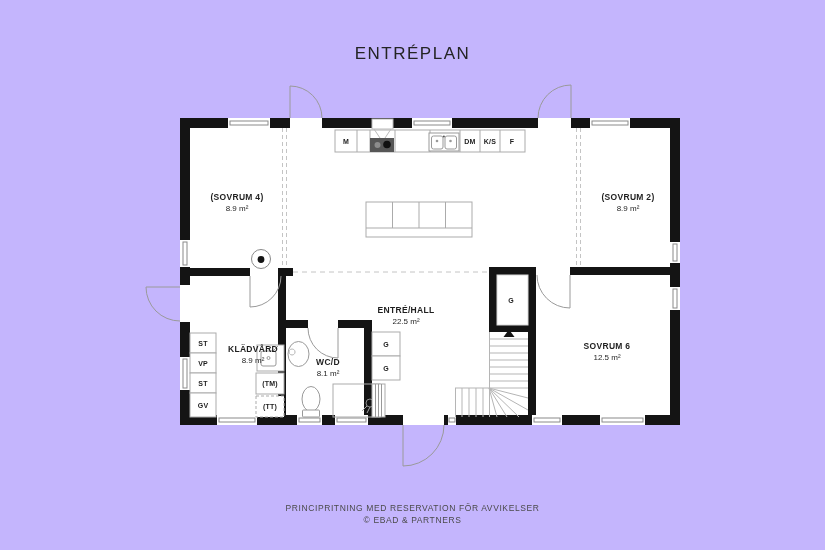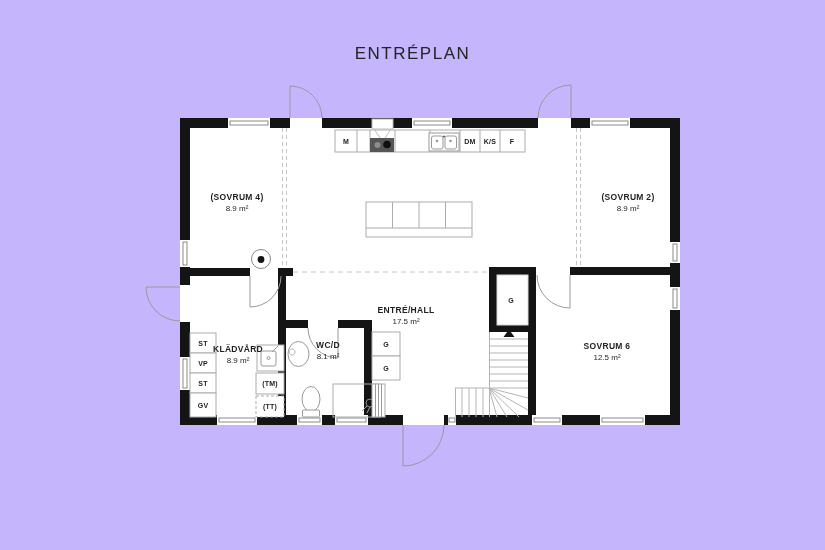--- a/index.html
+++ b/index.html
@@ -213,27 +213,27 @@
   <div class="room-label" style="left:237px;top:203px">
     <div class="rname">(SOVRUM 4)</div>
     <div class="rarea">8.9 m²</div>
   </div>
   <div class="room-label" style="left:628px;top:203px">
     <div class="rname">(SOVRUM 2)</div>
     <div class="rarea">8.9 m²</div>
   </div>
   <div class="room-label" style="left:406px;top:316px">
     <div class="rname">ENTRÉ/HALL</div>
-    <div class="rarea">17.5 m²</div>
-  </div>
-  <div class="room-label" style="left:238px;top:355px">
+    <div class="rarea">22.5 m²</div>
+  </div>
+  <div class="room-label" style="left:253px;top:355px">
     <div class="rname">KLÄDVÅRD</div>
     <div class="rarea">8.9 m²</div>
   </div>
-  <div class="room-label" style="left:328px;top:351px">
+  <div class="room-label" style="left:328px;top:368px">
     <div class="rname">WC/D</div>
     <div class="rarea">8.1 m²</div>
   </div>
   <div class="room-label" style="left:607px;top:352px">
     <div class="rname">SOVRUM 6</div>
     <div class="rarea">12.5 m²</div>
   </div>
 
   <div class="tiny" style="left:346px;top:141px">M</div>
   <div class="tiny" style="left:470px;top:141px">DM</div>
@@ -244,14 +244,18 @@
   <div class="tiny" style="left:203px;top:363px">VP</div>
   <div class="tiny" style="left:203px;top:383px">ST</div>
   <div class="tiny" style="left:203px;top:405px">GV</div>
   <div class="tiny" style="left:270px;top:383px">(TM)</div>
   <div class="tiny" style="left:270px;top:406px">(TT)</div>
 
   <div class="tiny" style="left:386px;top:344px">G</div>
   <div class="tiny" style="left:386px;top:368px">G</div>
   <div class="tiny" style="left:511px;top:300px">G</div>
 
+  <div class="footer">
+    <div class="f1">PRINCIPRITNING MED RESERVATION FÖR AVVIKELSER</div>
+    <div class="f2">© EBAD &amp; PARTNERS</div>
+  </div>
 
 </div>
 
 </body></html>

